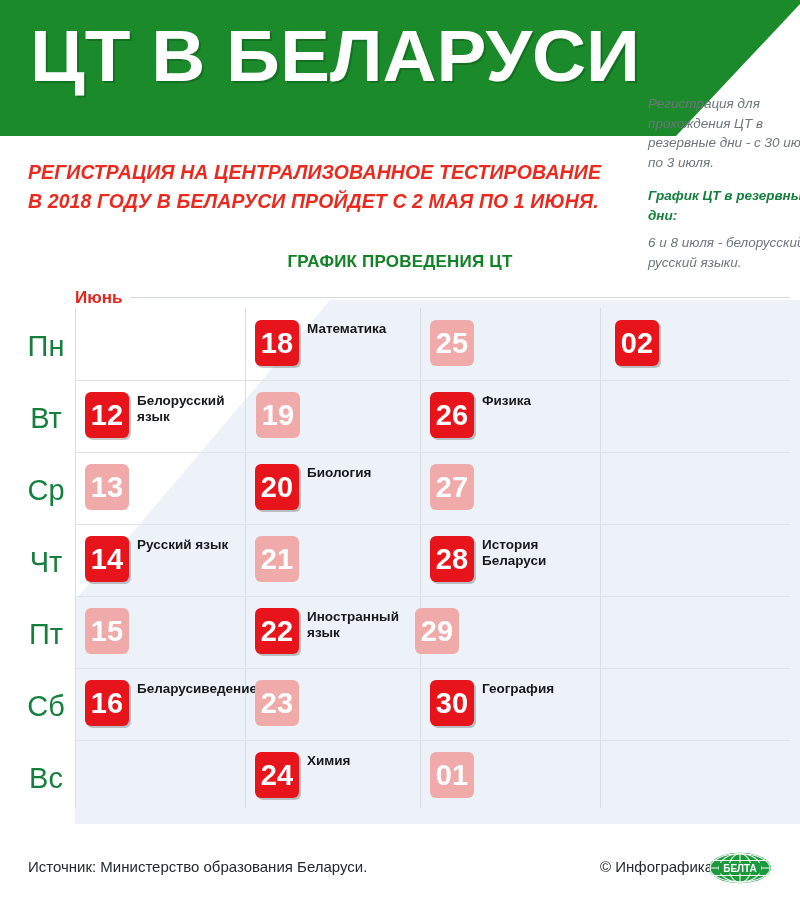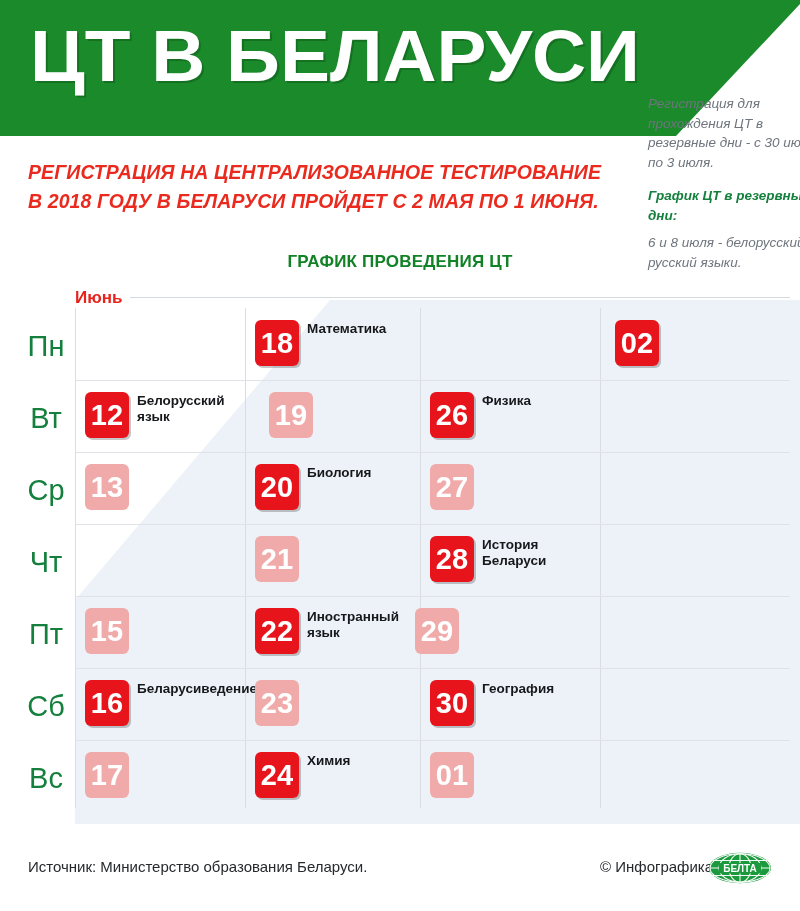--- a/index.html
+++ b/index.html
@@ -133,32 +133,35 @@
       <div class="vline" style="left: 75px;"></div>
       <div class="vline" style="left: 245px;"></div>
       <div class="vline" style="left: 420px;"></div>
       <div class="vline" style="left: 600px;"></div>
       <div class="row" style="top: 8px;">
         <div class="daylabel">Пн</div>
         <div class="cell" style="left: 255px; width: 165px;">
           <div class="datebox active">18</div>
           <div class="subjlabel">Математика</div>
         </div>
+        <div class="cell" style="left: 430px; width: 165px;">
+          <div class="datebox inactive">25</div>
+        </div>
         <div class="cell" style="left: 615px; width: 165px;">
           <div class="datebox active">02</div>
         </div>
       </div>
       <div class="row" style="top: 80px;">
         <div class="rowline"></div>
         <div class="daylabel">Вт</div>
         <div class="cell" style="left: 85px; width: 165px;">
           <div class="datebox active">12</div>
           <div class="subjlabel">Белорусский язык</div>
         </div>
-        <div class="cell" style="left: 269px; width: 165px;">
+        <div class="cell" style="left: 256px; width: 165px;">
           <div class="datebox inactive">19</div>
         </div>
         <div class="cell" style="left: 430px; width: 165px;">
           <div class="datebox active">26</div>
           <div class="subjlabel">Физика</div>
         </div>
       </div>
       <div class="row" style="top: 152px;">
         <div class="rowline"></div>
         <div class="daylabel">Ср</div>
@@ -169,20 +172,24 @@
           <div class="datebox active">20</div>
           <div class="subjlabel">Биология</div>
         </div>
         <div class="cell" style="left: 430px; width: 165px;">
           <div class="datebox inactive">27</div>
         </div>
       </div>
       <div class="row" style="top: 224px;">
         <div class="rowline"></div>
         <div class="daylabel">Чт</div>
+        <div class="cell" style="left: 85px; width: 165px;">
+          <div class="datebox active">14</div>
+          <div class="subjlabel">Русский язык</div>
+        </div>
         <div class="cell" style="left: 255px; width: 165px;">
           <div class="datebox inactive">21</div>
         </div>
         <div class="cell" style="left: 430px; width: 165px;">
           <div class="datebox active">28</div>
           <div class="subjlabel">История Беларуси</div>
         </div>
       </div>
       <div class="row" style="top: 296px;">
         <div class="rowline"></div>
@@ -209,23 +216,20 @@
           <div class="datebox inactive">23</div>
         </div>
         <div class="cell" style="left: 430px; width: 165px;">
           <div class="datebox active">30</div>
           <div class="subjlabel">География</div>
         </div>
       </div>
       <div class="row" style="top: 440px;">
         <div class="rowline"></div>
         <div class="daylabel">Вс</div>
-        <div class="cell" style="left: 85px; width: 165px;">
-          <div class="datebox inactive">17</div>
-        </div>
         <div class="cell" style="left: 255px; width: 165px;">
           <div class="datebox active">24</div>
           <div class="subjlabel">Химия</div>
         </div>
         <div class="cell" style="left: 430px; width: 165px;">
           <div class="datebox inactive">01</div>
         </div>
       </div>
     </div>
 

